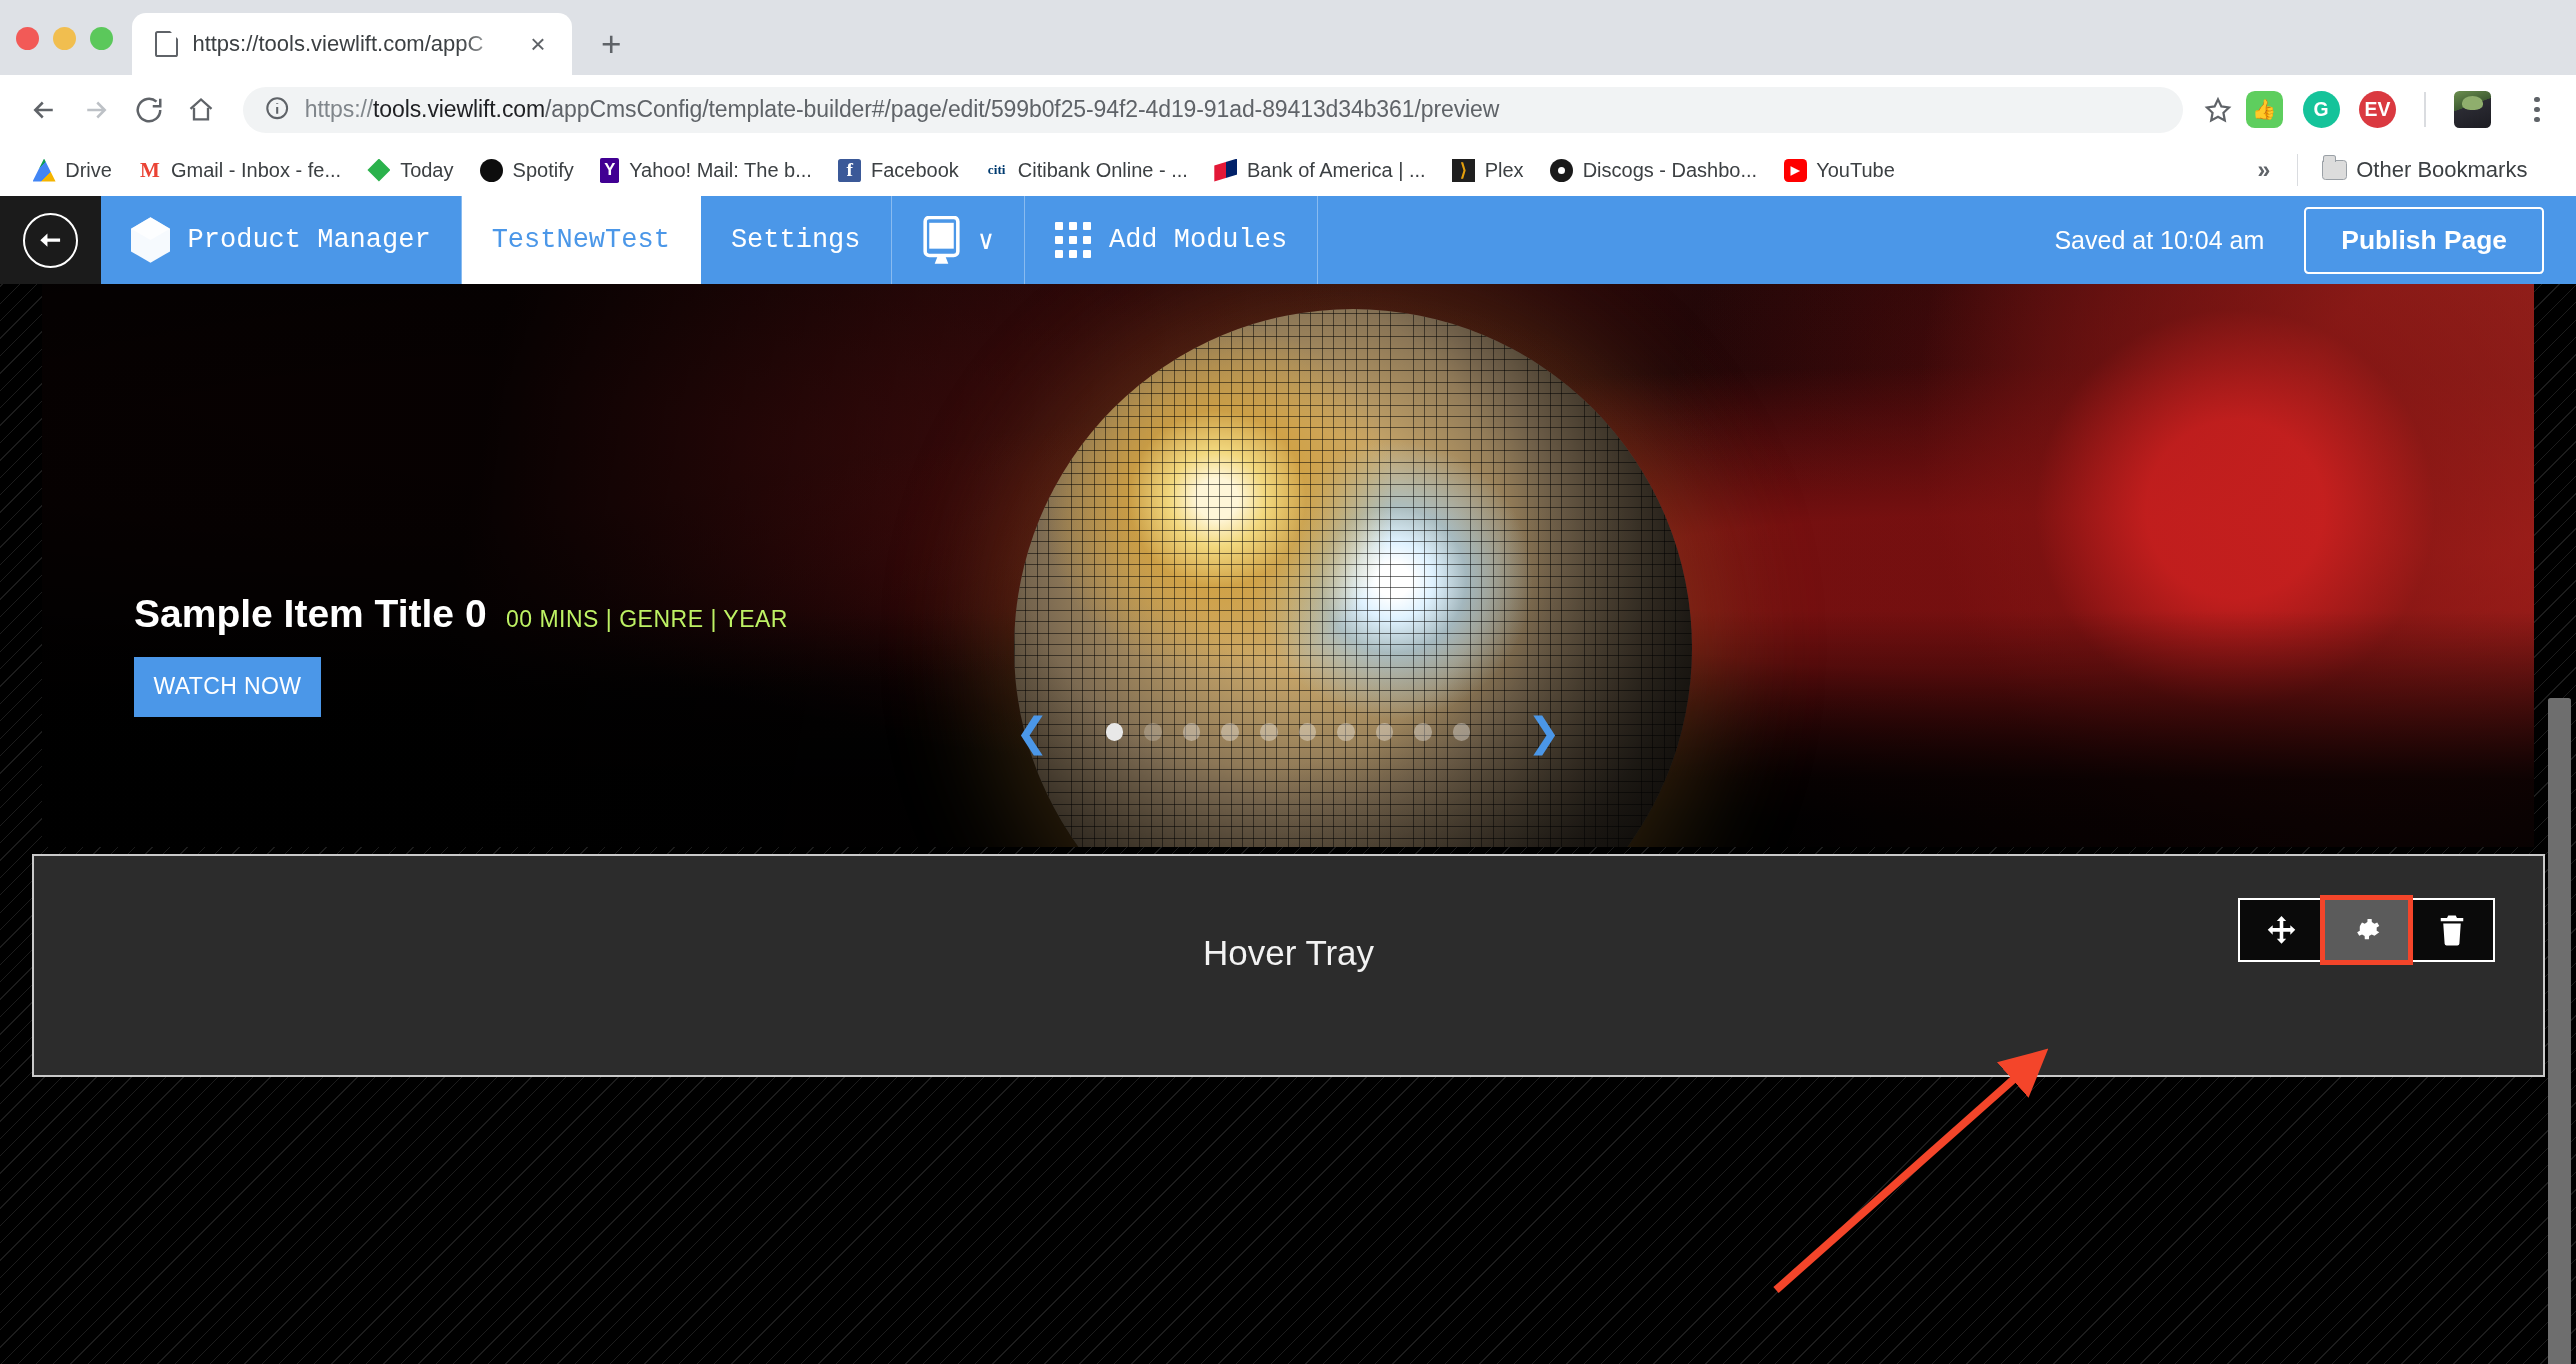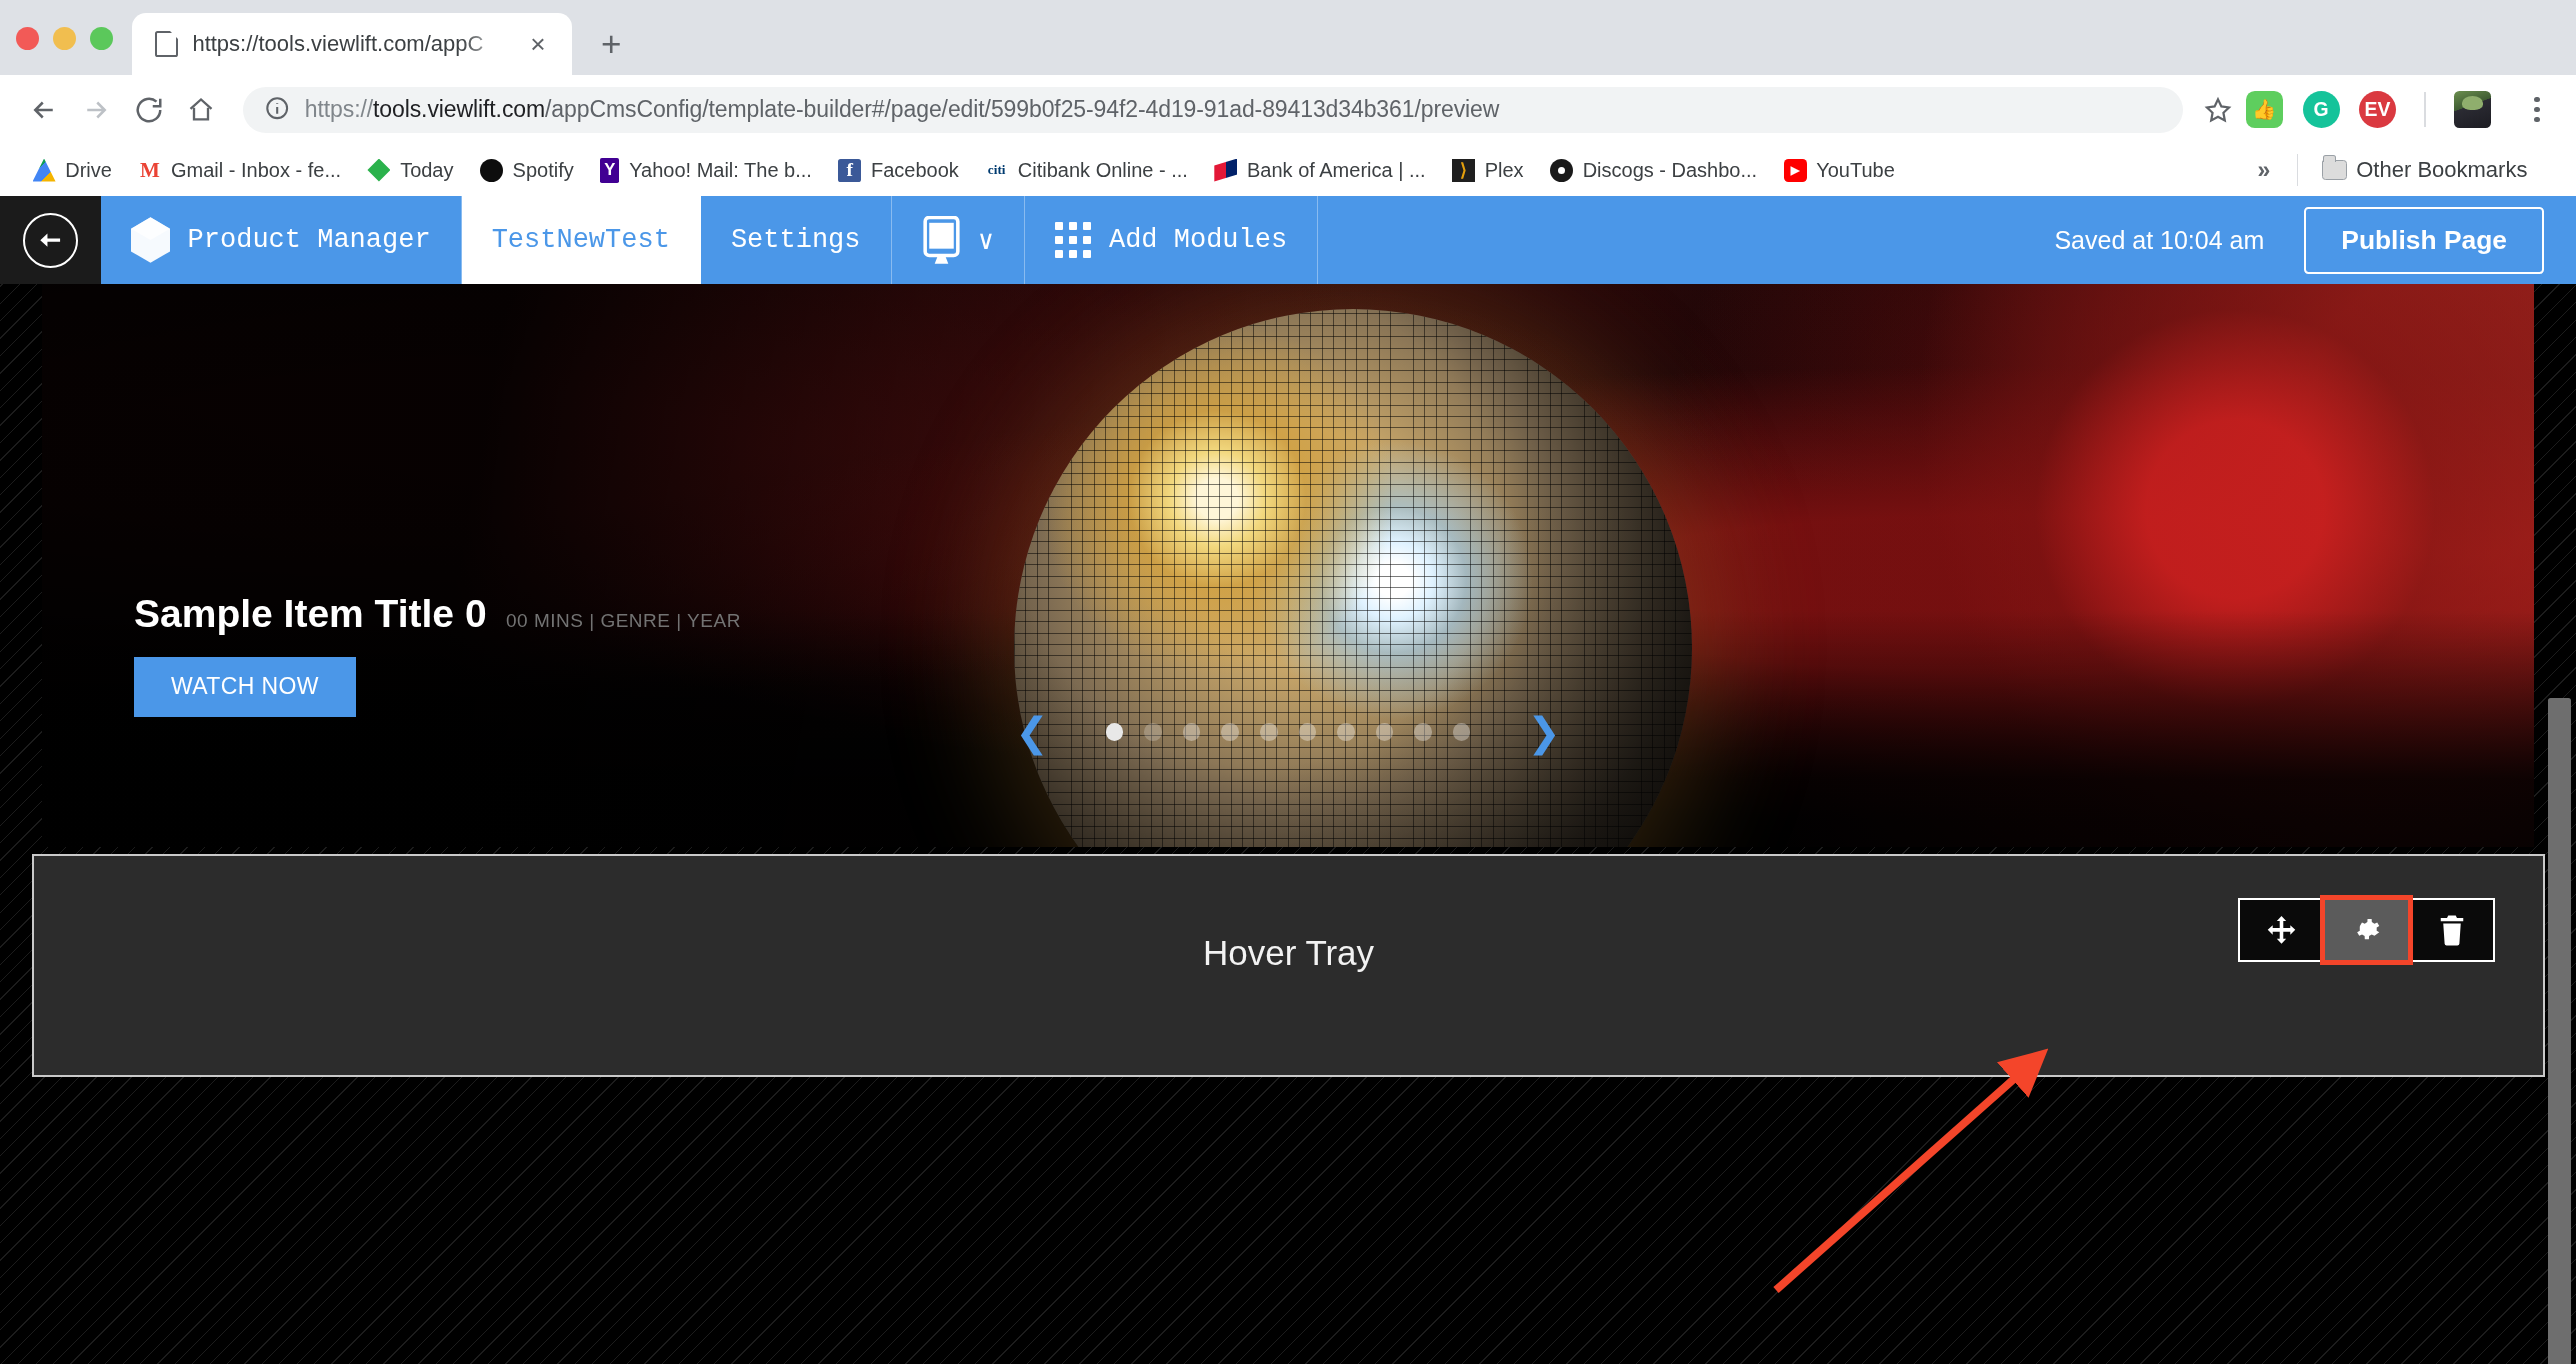--- a/index.html
+++ b/index.html
@@ -202,24 +202,24 @@
       repeating-linear-gradient(90deg, rgba(0,0,0,.5) 0 0.9px, transparent 0.9px 11.4px);
   }
   .disco::after{
     content:""; position:absolute; inset:0; border-radius:50%;
     background: radial-gradient(circle at 36% 32%, transparent 38%, rgba(0,0,0,.55) 72%, rgba(0,0,0,.9) 100%);
   }
 
   .hero-txt { position:absolute; left: 92px; bottom: 130px; }
   .hero-title-row { display:flex; align-items:baseline; gap: 19.4px; }
   .hero-title { color:#fff; font-size: 39px; font-weight:bold; }
-  .hero-meta  { color:#737373; font-size: 19px; letter-spacing: 0.5px; }
+  .hero-meta  { color:#bef264; font-size: 23px; letter-spacing: 0.5px; }
   .watch-btn {
     margin-top: 21px; background:#4b97e8; color:#fff; font-size:23px;
-    padding: 16.7px 0; width: 222px; text-align:center; letter-spacing:0.4px;
+    padding: 16.7px 0; width: 187px; text-align:center; letter-spacing:0.4px;
   }
 
   .carousel { position:absolute; left:0; right:0; bottom: 95px; display:flex;
               align-items:center; justify-content:center; gap: 23px; }
   .c-arrow { color:#4b97e8; font-size: 40px; line-height:1; padding: 0 8.8px; font-weight: 300; }
   .dots { display:flex; align-items:center; gap: 21px; padding: 0 25px; }
   .dot { width: 17.6px; height: 17.6px; border-radius:50%; background: rgba(255,255,255,.34); }
   .dot.active { background:#e8e8e8; }
   .dot.d2 { background: rgba(255,255,255,.22); }
 

